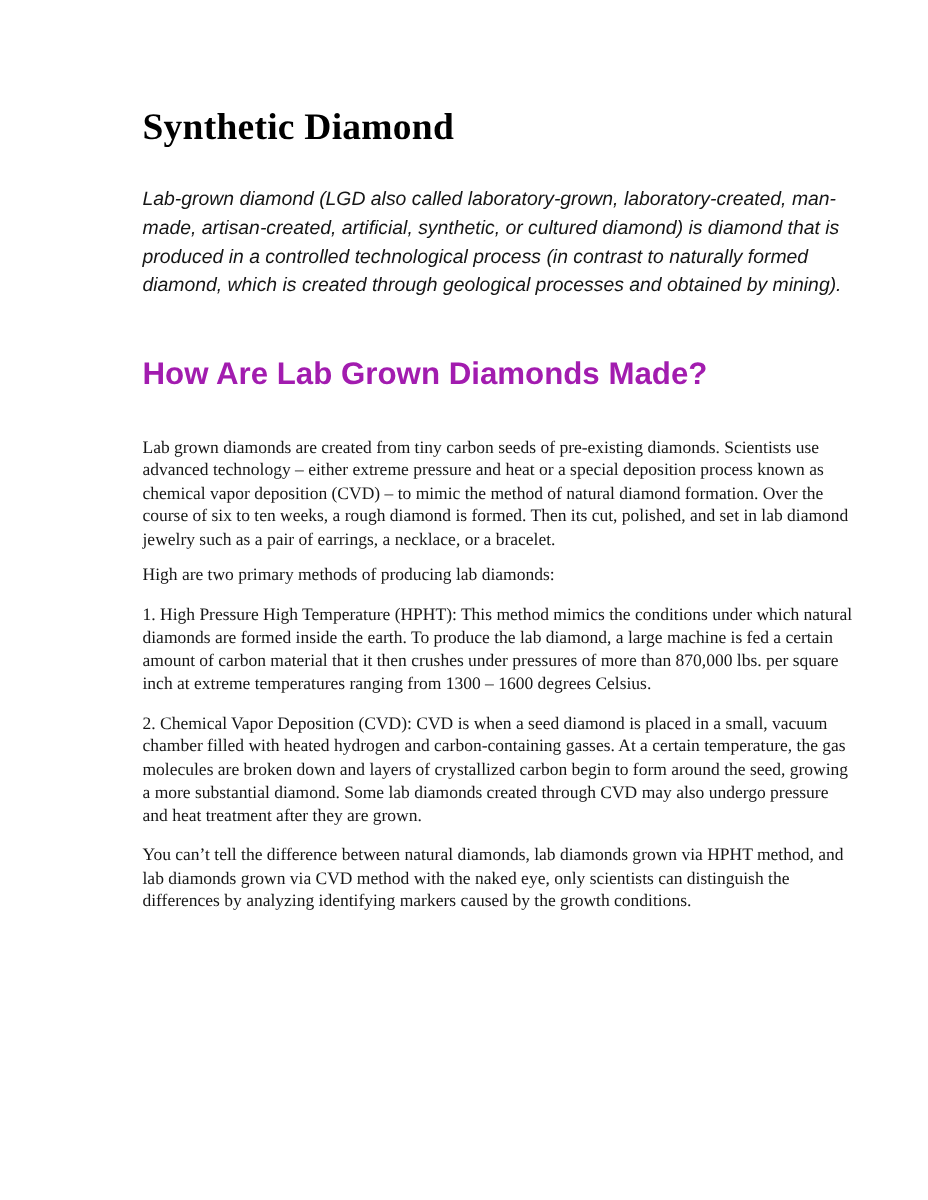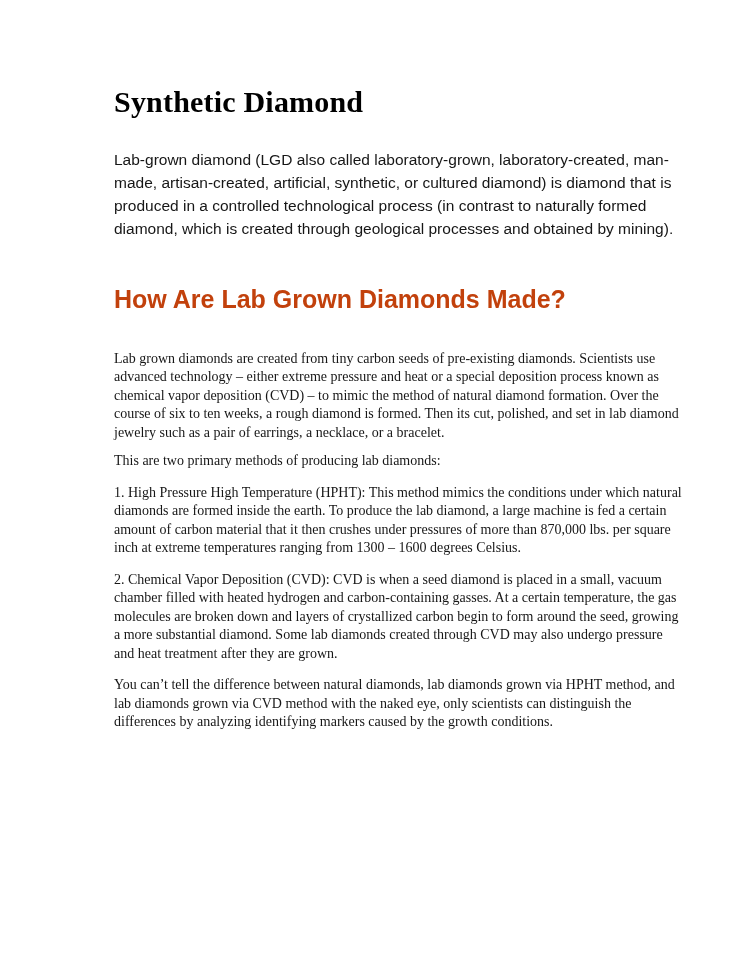--- a/index.html
+++ b/index.html
@@ -26,27 +26,28 @@
     line-height: 1.15;
     color: #000000;
     margin: 0 0 28px 0;
     letter-spacing: 0.2px;
   }
   .intro {
     font-size: 15.5px;
     line-height: 23px;
     margin: 0 0 44px 0;
     color: #161616;
+    font-style: italic;
   }
   .section-heading {
     font-family: "Liberation Sans", sans-serif;
     font-weight: 700;
     font-size: 25px;
     line-height: 1.2;
-    color: #c2410c;
+    color: #a21caf;
     margin: 0 0 36px 0;
   }
   .body-para {
     font-size: 14px;
     line-height: 18.5px;
     margin: 0 0 13px 0;
     color: #161616;
     font-family: Liberation Serif, serif;
   }
   .body-para.tight {
@@ -70,21 +71,21 @@
 <div class="page">
 
   <h1 class="doc-title">Synthetic Diamond</h1>
 
   <p class="intro">Lab-grown diamond (LGD also called laboratory-grown, laboratory-created, man-made, artisan-created, artificial, synthetic, or cultured diamond) is diamond that is produced in a controlled technological process (in contrast to naturally formed diamond, which is created through geological processes and obtained by mining).</p>
 
   <h2 class="section-heading">How Are Lab Grown Diamonds Made?</h2>
 
   <p class="body-para tight">Lab grown diamonds are created from tiny carbon seeds of pre-existing diamonds. Scientists use advanced technology – either extreme pressure and heat or a special deposition process known as chemical vapor deposition (CVD) – to mimic the method of natural diamond formation. Over the course of six to ten weeks, a rough diamond is formed. Then its cut, polished, and set in lab diamond jewelry such as a pair of earrings, a necklace, or a bracelet.</p>
 
-  <p class="body-para">This are two primary methods of producing lab diamonds:</p>
+  <p class="body-para">High are two primary methods of producing lab diamonds:</p>
 
   <p class="body-para">1. High Pressure High Temperature (HPHT): This method mimics the conditions under which natural diamonds are formed inside the earth. To produce the lab diamond, a large machine is fed a certain amount of carbon material that it then crushes under pressures of more than 870,000 lbs. per square inch at extreme temperatures ranging from 1300 – 1600 degrees Celsius.</p>
 
   <p class="body-para">2. Chemical Vapor Deposition (CVD): CVD is when a seed diamond is placed in a small, vacuum chamber filled with heated hydrogen and carbon-containing gasses. At a certain temperature, the gas molecules are broken down and layers of crystallized carbon begin to form around the seed, growing a more substantial diamond. Some lab diamonds created through CVD may also undergo pressure and heat treatment after they are grown.</p>
 
   <p class="body-para">You can’t tell the difference between natural diamonds, lab diamonds grown via HPHT method, and lab diamonds grown via CVD method with the naked eye, only scientists can distinguish the differences by analyzing identifying markers caused by the growth conditions.</p>
 
 
 </div>
 

